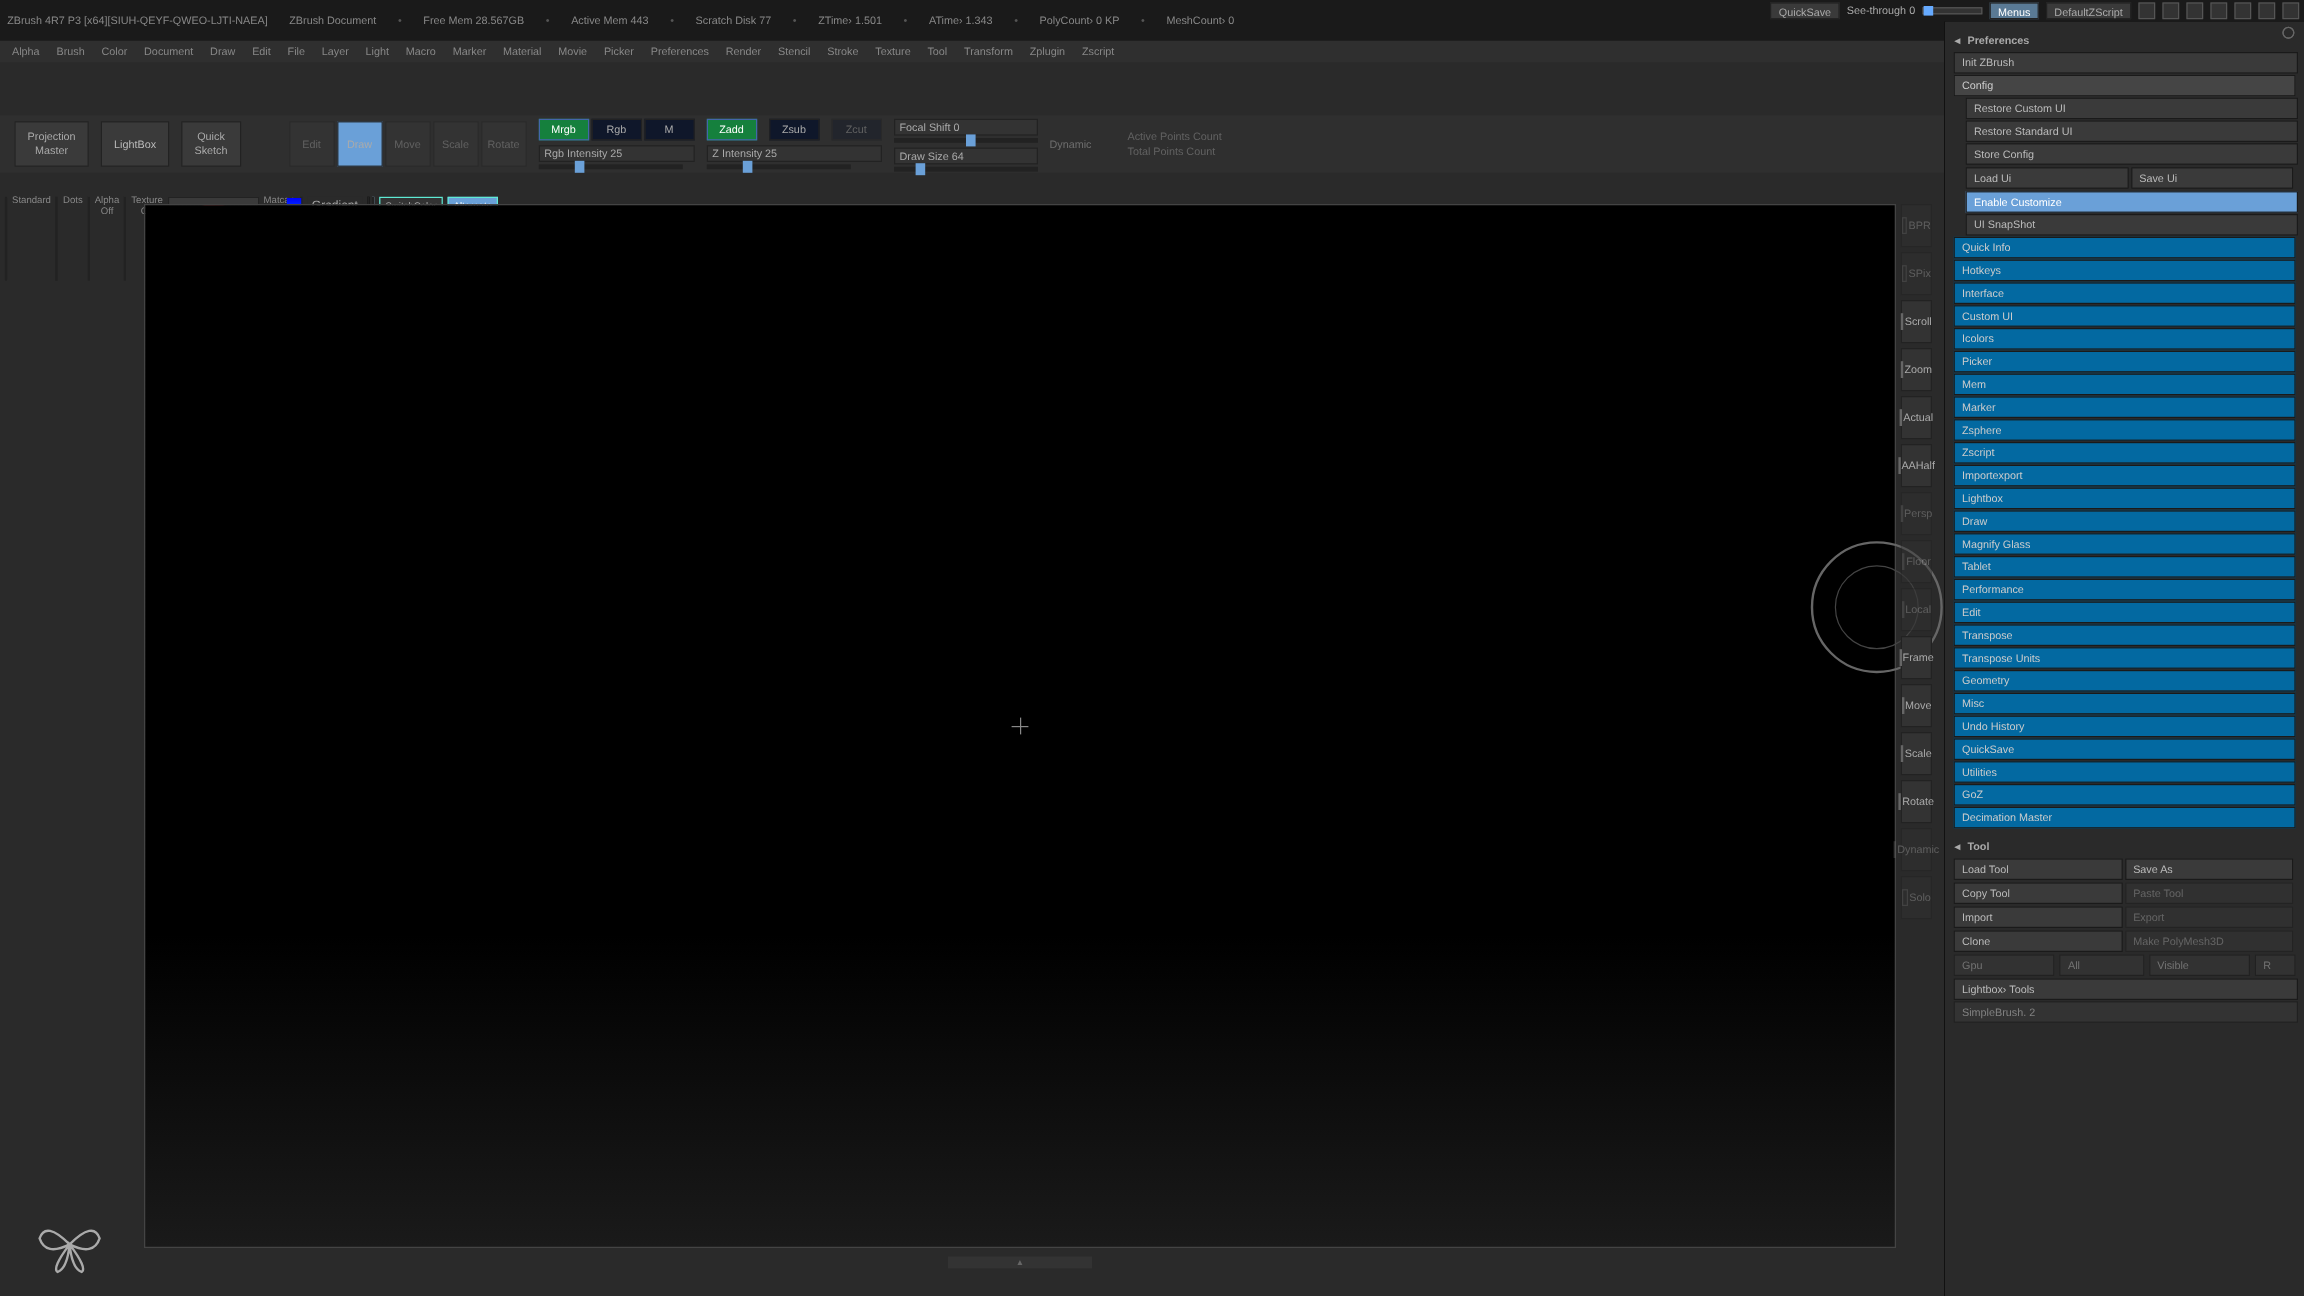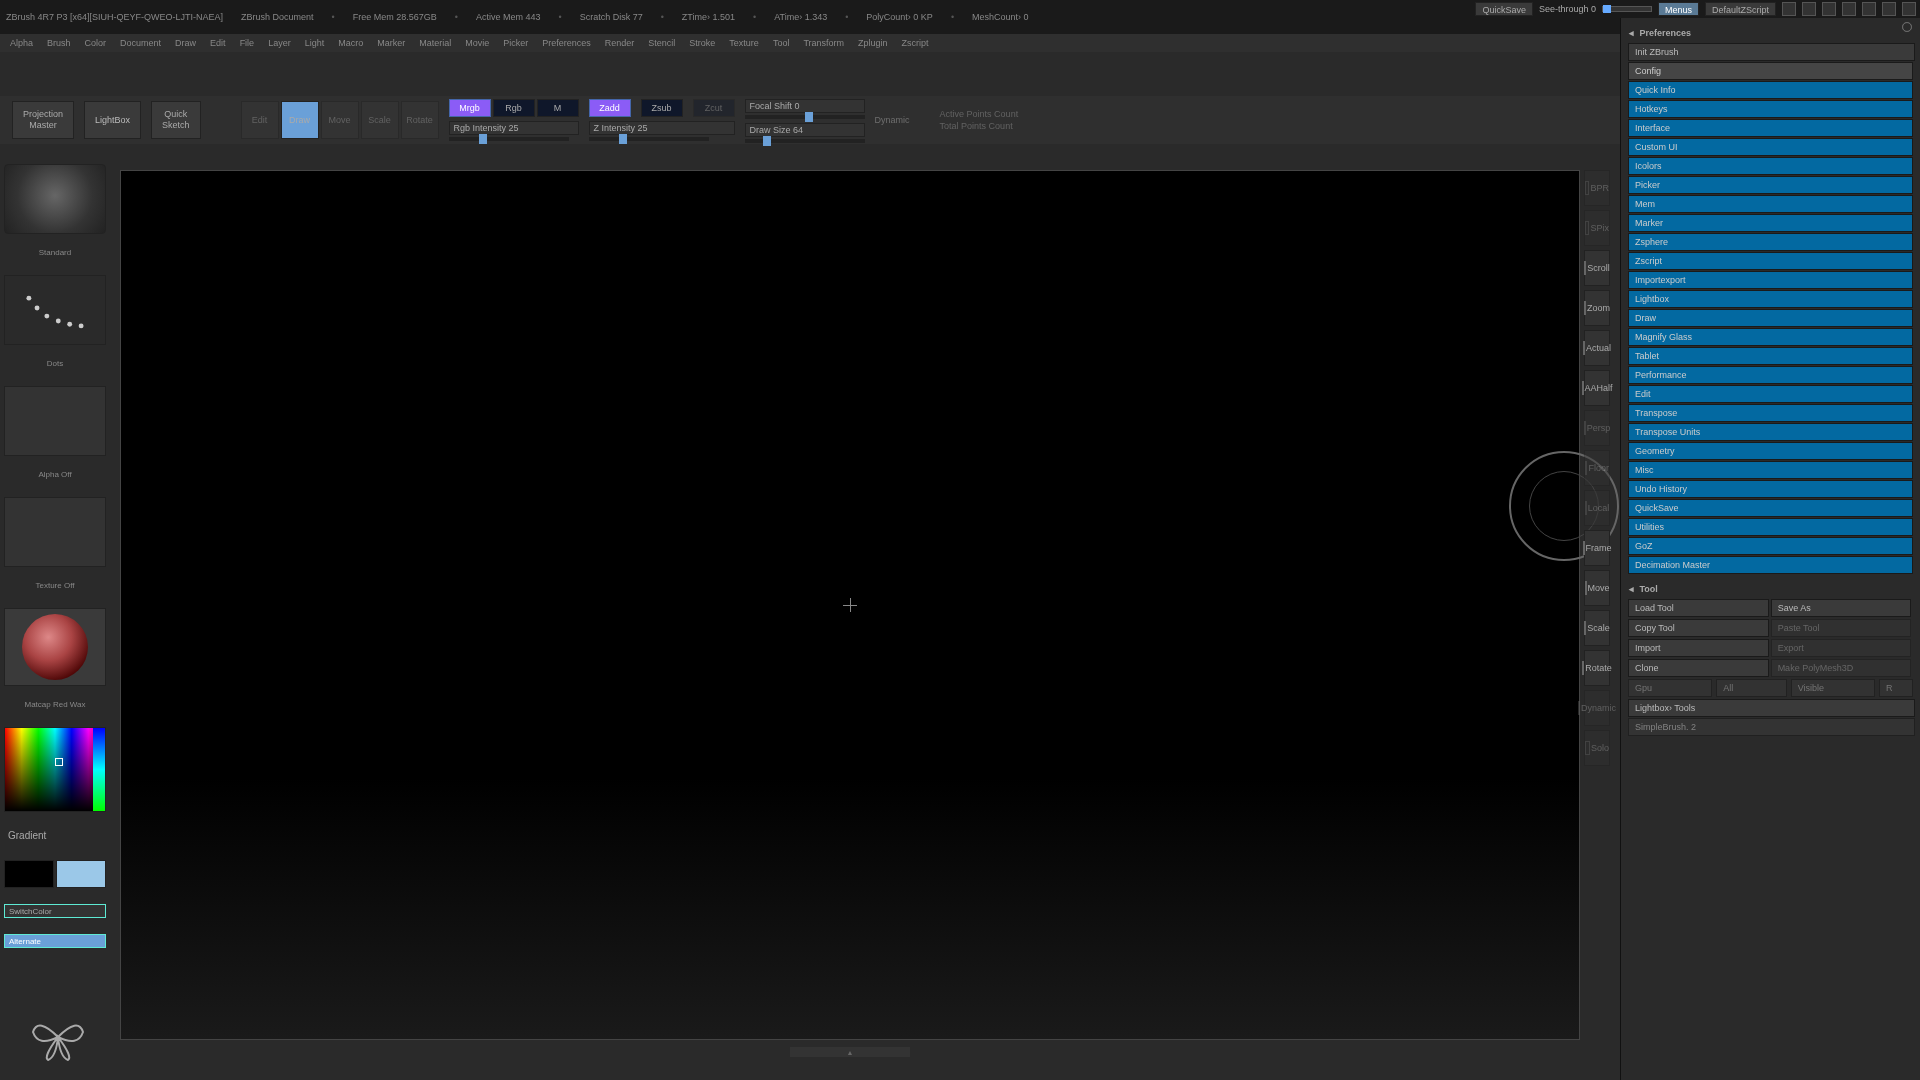--- a/index.html
+++ b/index.html
@@ -15,26 +15,26 @@
 .slider-thin .knob{position:absolute;width:8px;height:8px;background:#6af;top:-2px;left:0}
 .icon-sq{width:14px;height:14px;background:#333;border:1px solid #555}
 .menubar{height:18px;background:#2f2f2f;display:flex;align-items:center;padding:0 10px;gap:14px}
 .menubar span{color:#888;font-size:9px}
 .shelf{height:48px;background:#2f2f2f;margin-top:44px;display:flex;align-items:center;padding:0 12px;gap:10px}
 .shelf-btn{height:38px;background:#3a3a3a;border:1px solid #222;display:flex;align-items:center;justify-content:center;padding:0 10px;color:#bbb;font-size:9px;flex-direction:column;line-height:11px}
 .shelf-btn.act{background:#6aa0d8;color:#fff}
 .shelf-btn.small{width:38px;padding:0}
 .shelf-group{display:flex;gap:2px}
 .chan-btn{width:42px;height:18px;background:#0f172a;border:1px solid #222;display:flex;align-items:center;justify-content:center;font-size:9px}
-.chan-btn.act{background:#8b5cf6;color:#fff;border-color:#46a}
+.chan-btn.act{background:#15803d;color:#fff;border-color:#46a}
 .slider-box{height:14px;background:#333;border:1px solid #222;display:flex;align-items:center;padding:0 4px;gap:6px;font-size:9px;margin-top:2px}
 .slider-track{width:120px;height:4px;background:#222;position:relative}
 .slider-track .thumb{position:absolute;width:8px;height:10px;background:#6aa0d8;top:-3px}
 .ctrl-col{display:flex;flex-direction:column;gap:2px}
-.left-tray{position:absolute;left:0;top:160px;width:110px;display:flex;flex-direction:column;gap:16px;padding:4px}
+.left-tray{position:absolute;left:0;top:160px;width:110px;display:flex;gap:4px;padding:4px}
 .tray-item{background:#3a3a3a;border:1px solid #222;display:flex;align-items:center;justify-content:center;position:relative}
 .brush-thumb{height:70px;border-radius:4px;background:radial-gradient(circle at 50% 45%,#666 0%,#333 60%,#222 100%)}
 .stroke-thumb{height:70px;background:#2a2a2a}
 .dots-path{position:absolute;width:80%;height:60%}
 .alpha-thumb{height:70px;background:#333}
 .tex-thumb{height:70px;background:#333}
 .material-thumb{height:70px;background:radial-gradient(circle at 40% 35%,#d88 0%,#a44 40%,#400 80%,#200 100%);border-radius:50%;margin:4px}
 .label-under{text-align:center;font-size:8px;color:#888;margin-top:-2px;margin-bottom:2px}
 .color-picker{height:85px;position:relative;background:linear-gradient(to bottom,rgba(0,0,0,0) 0%,#000 100%),linear-gradient(to right,#f00,#ff0,#0f0,#0ff,#00f,#f0f,#f00)}
 .hue-bar{position:absolute;right:0;top:0;width:12px;height:100%;background:linear-gradient(to bottom,#00f,#0ff,#0f0)}
@@ -323,20 +323,28 @@
   </div>
 
 <div class="right-panel">
   <div class="panel-title">
     <span>◂</span>
     <span>Preferences</span>
     <div class="pin-icon"></div>
   </div>
   <div class="panel-btn">Init ZBrush</div>
   <div class="section-head open">Config</div>
+  <div class="indent">
+    <div class="panel-btn">Restore Custom UI</div>
+    <div class="panel-btn">Restore Standard UI</div>
+    <div class="panel-btn">Store Config</div>
+    <div class="panel-btn half">Load Ui</div><div class="panel-btn half">Save Ui</div>
+    <div class="panel-btn act">Enable Customize</div>
+    <div class="panel-btn">UI SnapShot</div>
+  </div>
   <div id="pref-sections">
       <div class="section-head">Quick Info</div>
       <div class="section-head">Hotkeys</div>
       <div class="section-head">Interface</div>
       <div class="section-head">Custom UI</div>
       <div class="section-head">Icolors</div>
       <div class="section-head">Picker</div>
       <div class="section-head">Mem</div>
       <div class="section-head">Marker</div>
       <div class="section-head">Zsphere</div>

